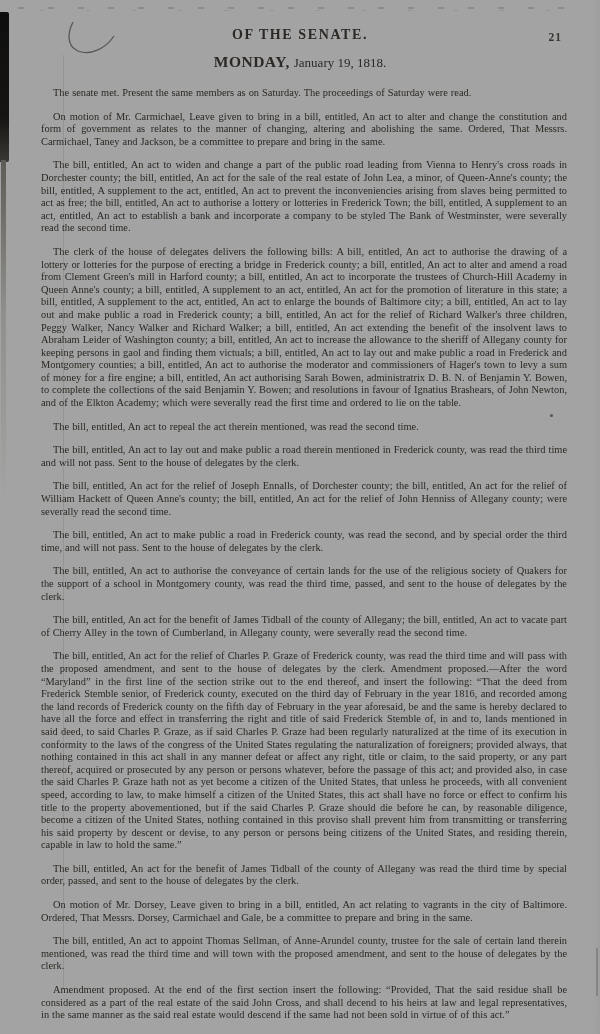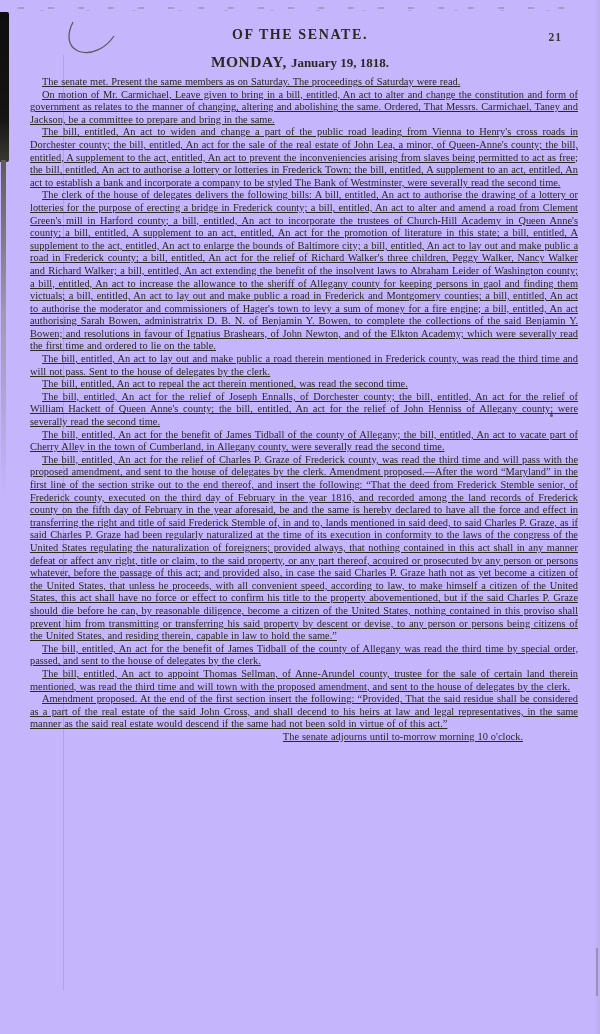--- a/index.html
+++ b/index.html
@@ -4,50 +4,50 @@
 <style>
   html, body { margin: 0; padding: 0; }
   body {
     width: 600px; height: 1034px;
     background: #e8e6e1;
     font-family: "Liberation Serif", serif;
   }
   .page {
     position: relative;
     width: 600px; height: 1034px;
-    background: #c4b5fd;
+    background: #a3a3a3;
     overflow: hidden;
   }
   
   .running-header {
     position: absolute; top: 27px; left: 0; width: 100%;
     text-align: center;
     font-weight: bold; font-size: 14px; letter-spacing: 1.6px;
     color: #2c2925;
   }
   .page-number {
     position: absolute; top: 31px; right: 38px;
     font-size: 11.5px; font-weight: bold; letter-spacing: 1px;
     color: #3a3731;
   }
   .date-heading {
     position: absolute; top: 53px; left: 0; width: 100%;
     text-align: center; color: #2c2925;
   }
   .date-heading .day { font-size: 15.5px; font-weight: bold; letter-spacing: 0.5px; margin-top: 15px; }
-  .date-heading .date { font-size: 13px; font-weight: bold; }
+  .date-heading .date { font-size: 13px; font-weight: normal; }
   
   .body-text {
     position: absolute; top: 76px; left: 30px; width: 548px;
     font-size: 10.4px; line-height: 12.6px;
     text-align: justify; text-justify: inter-word;
     color: #2b2822;
     word-spacing: 0.4px;
   }
-  .body-text p { margin: 0; text-indent: 12px; text-decoration: underline; }
+  .body-text p { margin: 11px; text-indent: 12px; }
   .body-text p.adjourn {
     text-indent: 0; text-align: right; padding-right: 55px;
   }
   
   .artifact { position: absolute; pointer-events: none; }
   .left-bar-dark {
     left: 0; top: 12px; width: 9px; height: 150px;
     background: linear-gradient(to bottom, #0e0e0e 0%, #161412 70%, #3a3833 100%);
     border-radius: 0 2px 2px 0;
   }
@@ -104,24 +104,27 @@
   <div class="date-heading">
     <span class="day">MONDAY,</span>
     <span class="date">January 19, 1818.</span>
   </div>
 
   <div class="body-text">
     <p>The senate met. Present the same members as on Saturday. The proceedings of Saturday were read.</p>
     <p>On motion of Mr. Carmichael, Leave given to bring in a bill, entitled, An act to alter and change the constitution and form of government as relates to the manner of changing, altering and abolishing the same. Ordered, That Messrs. Carmichael, Taney and Jackson, be a committee to prepare and bring in the same.</p>
     <p>The bill, entitled, An act to widen and change a part of the public road leading from Vienna to Henry's cross roads in Dorchester county; the bill, entitled, An act for the sale of the real estate of John Lea, a minor, of Queen-Anne's county; the bill, entitled, A supplement to the act, entitled, An act to prevent the inconveniencies arising from slaves being permitted to act as free; the bill, entitled, An act to authorise a lottery or lotteries in Frederick Town; the bill, entitled, A supplement to an act, entitled, An act to establish a bank and incorporate a company to be styled The Bank of Westminster, were severally read the second time.</p>
     <p>The clerk of the house of delegates delivers the following bills: A bill, entitled, An act to authorise the drawing of a lottery or lotteries for the purpose of erecting a bridge in Frederick county; a bill, entitled, An act to alter and amend a road from Clement Green's mill in Harford county; a bill, entitled, An act to incorporate the trustees of Church-Hill Academy in Queen Anne's county; a bill, entitled, A supplement to an act, entitled, An act for the promotion of literature in this state; a bill, entitled, A supplement to the act, entitled, An act to enlarge the bounds of Baltimore city; a bill, entitled, An act to lay out and make public a road in Frederick county; a bill, entitled, An act for the relief of Richard Walker's three children, Peggy Walker, Nancy Walker and Richard Walker; a bill, entitled, An act extending the benefit of the insolvent laws to Abraham Leider of Washington county; a bill, entitled, An act to increase the allowance to the sheriff of Allegany county for keeping persons in gaol and finding them victuals; a bill, entitled, An act to lay out and make public a road in Frederick and Montgomery counties; a bill, entitled, An act to authorise the moderator and commissioners of Hager's town to levy a sum of money for a fire engine; a bill, entitled, An act authorising Sarah Bowen, administratrix D. B. N. of Benjamin Y. Bowen, to complete the collections of the said Benjamin Y. Bowen; and resolutions in favour of Ignatius Brashears, of John Newton, and of the Elkton Academy; which were severally read the first time and ordered to lie on the table.</p>
+    <p>The bill, entitled, An act to repeal the act therein mentioned, was read the second time.</p>
     <p>The bill, entitled, An act to lay out and make public a road therein mentioned in Frederick county, was read the third time and will not pass. Sent to the house of delegates by the clerk.</p>
-    <p>The bill, entitled, An act to repeal the act therein mentioned, was read the second time.</p>
     <p>The bill, entitled, An act for the relief of Joseph Ennalls, of Dorchester county; the bill, entitled, An act for the relief of William Hackett of Queen Anne's county; the bill, entitled, An act for the relief of John Henniss of Allegany county; were severally read the second time.</p>
+    <p>The bill, entitled, An act to make public a road in Frederick county, was read the second, and by special order the third time, and will not pass. Sent to the house of delegates by the clerk.</p>
+    <p>The bill, entitled, An act to authorise the conveyance of certain lands for the use of the religious society of Quakers for the support of a school in Montgomery county, was read the third time, passed, and sent to the house of delegates by the clerk.</p>
     <p>The bill, entitled, An act for the benefit of James Tidball of the county of Allegany; the bill, entitled, An act to vacate part of Cherry Alley in the town of Cumberland, in Allegany county, were severally read the second time.</p>
     <p>The bill, entitled, An act for the relief of Charles P. Graze of Frederick county, was read the third time and will pass with the proposed amendment, and sent to the house of delegates by the clerk. Amendment proposed.—After the word “Maryland” in the first line of the section strike out to the end thereof, and insert the following: “That the deed from Frederick Stemble senior, of Frederick county, executed on the third day of February in the year 1816, and recorded among the land records of Frederick county on the fifth day of February in the year aforesaid, be and the same is hereby declared to have all the force and effect in transferring the right and title of said Frederick Stemble of, in and to, lands mentioned in said deed, to said Charles P. Graze, as if said Charles P. Graze had been regularly naturalized at the time of its execution in conformity to the laws of the congress of the United States regulating the naturalization of foreigners; provided always, that nothing contained in this act shall in any manner defeat or affect any right, title or claim, to the said property, or any part thereof, acquired or prosecuted by any person or persons whatever, before the passage of this act; and provided also, in case the said Charles P. Graze hath not as yet become a citizen of the United States, that unless he proceeds, with all convenient speed, according to law, to make himself a citizen of the United States, this act shall have no force or effect to confirm his title to the property abovementioned, but if the said Charles P. Graze should die before he can, by reasonable diligence, become a citizen of the United States, nothing contained in this proviso shall prevent him from transmitting or transferring his said property by descent or devise, to any person or persons being citizens of the United States, and residing therein, capable in law to hold the same.”</p>
     <p>The bill, entitled, An act for the benefit of James Tidball of the county of Allegany was read the third time by special order, passed, and sent to the house of delegates by the clerk.</p>
+    <p>On motion of Mr. Dorsey, Leave given to bring in a bill, entitled, An act relating to vagrants in the city of Baltimore. Ordered, That Messrs. Dorsey, Carmichael and Gale, be a committee to prepare and bring in the same.</p>
     <p>The bill, entitled, An act to appoint Thomas Sellman, of Anne-Arundel county, trustee for the sale of certain land therein mentioned, was read the third time and will town with the proposed amendment, and sent to the house of delegates by the clerk.</p>
     <p>Amendment proposed. At the end of the first section insert the following: “Provided, That the said residue shall be considered as a part of the real estate of the said John Cross, and shall decend to his heirs at law and legal representatives, in the same manner as the said real estate would descend if the same had not been sold in virtue of of this act.”</p>
     <p class="adjourn">The senate adjourns until to-morrow morning 10 o'clock.</p>
   </div>
 
 </div>
 
 </body></html>

